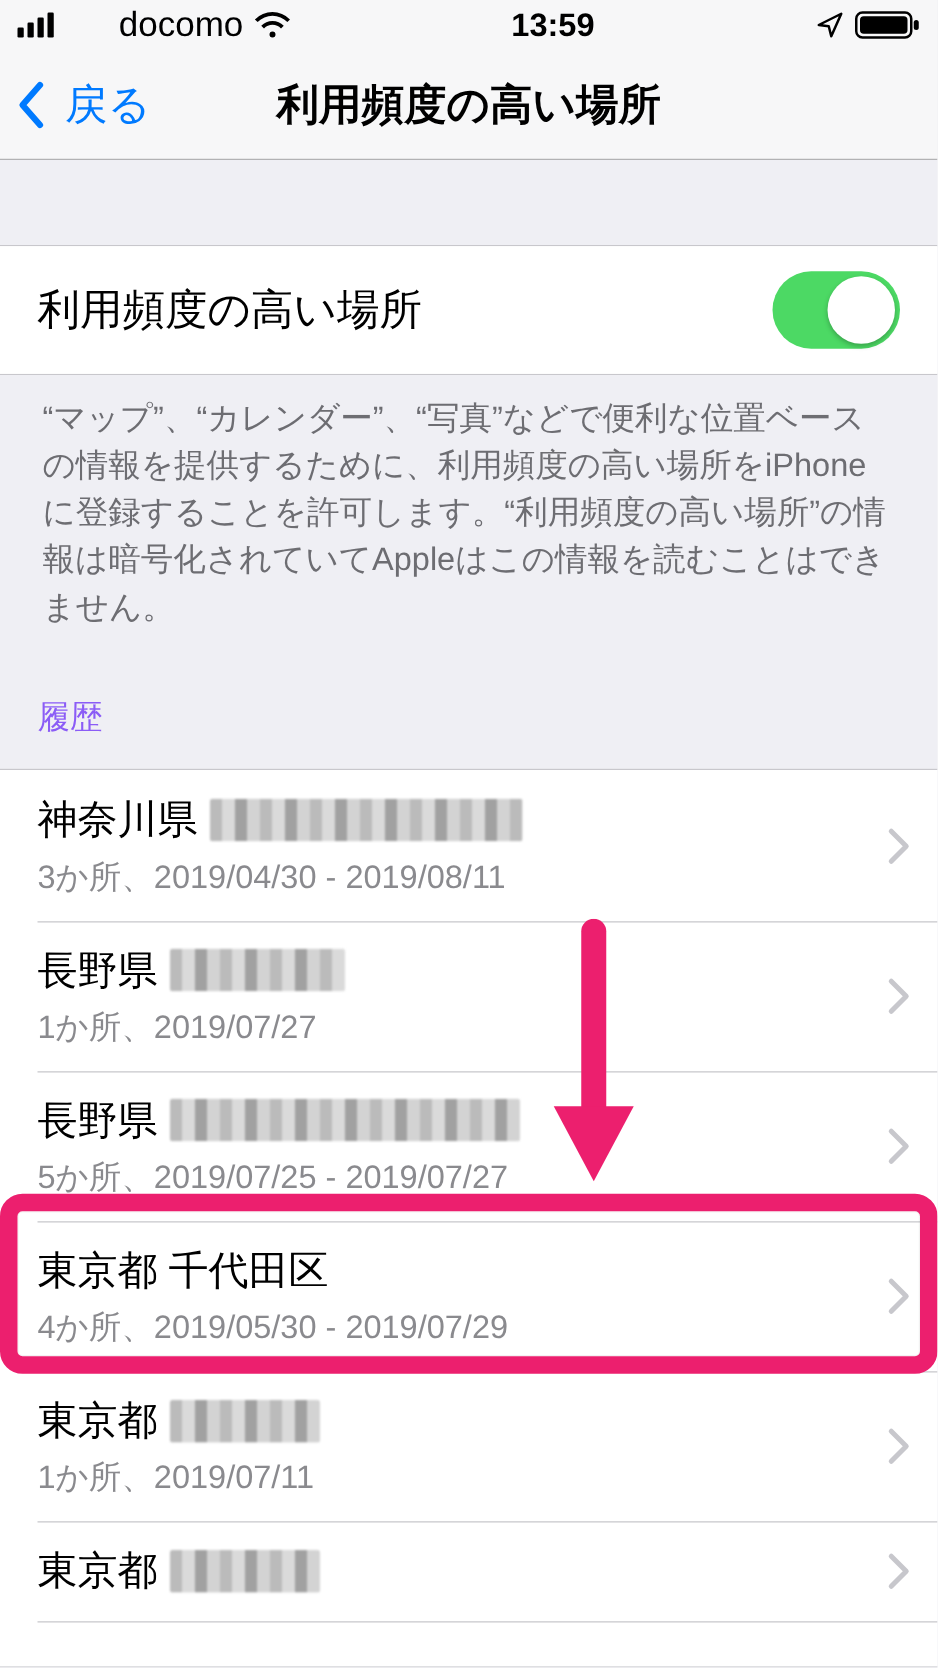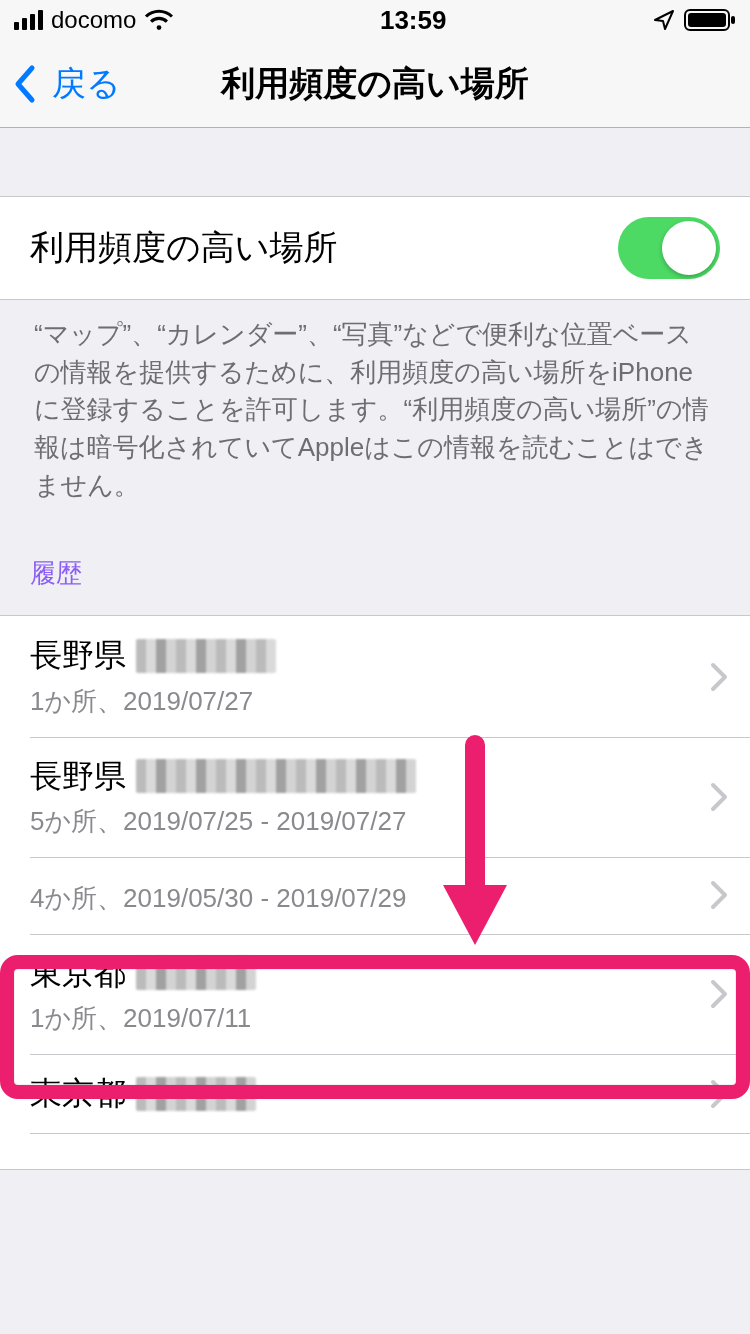--- a/index.html
+++ b/index.html
@@ -24,21 +24,21 @@
     font-weight: 600;
     background: #f7f7f8;
   }
   .status-left, .status-right { display: flex; align-items: center; gap: 8px; }
   .signal-bars { display: inline-flex; align-items: flex-end; gap: 3px; }
   .signal-bars span { width: 5px; background: #000; border-radius: 1px; display: inline-block; }
   .signal-bars span:nth-child(1){height:8px}
   .signal-bars span:nth-child(2){height:12px}
   .signal-bars span:nth-child(3){height:16px}
   .signal-bars span:nth-child(4){height:20px}
-  .carrier { font-size: 24px; font-weight: 400; }
+  .carrier { font-size: 28px; font-weight: 400; margin-left: 44px; }
   .wifi-icon svg, .loc-icon svg, .battery-icon svg { display:block; }
   .time { font-size: 26px; font-weight: 600; text-align: right; }
 
   
   .nav-bar {
     height: 88px;
     background: #f7f7f8;
     border-bottom: 1px solid #b2b2b4;
     display: flex;
     align-items: center;
@@ -221,20 +221,32 @@
   </div>
 </div>
 
 <div class="section-footer">“マップ”、“カレンダー”、“写真”などで便利な位置ベースの情報を提供するために、利用頻度の高い場所をiPhoneに登録することを許可します。“利用頻度の高い場所”の情報は暗号化されていてAppleはこの情報を読むことはできません。</div>
 
 <div class="section-header">履歴</div>
 
 <div class="cell-group" id="history-list">
     <div class="history-item">
       <div class="history-title">
+        <span>神奈川県</span>
+        <span class="redact" style="width: 250px;"></span>
+      </div>
+      <div class="history-sub">3か所、2019/04/30 - 2019/08/11</div>
+      <span class="chevron">
+        <svg width="18" height="30" viewBox="0 0 18 30">
+          <path d="M3 3l12 12L3 27" fill="none" stroke="#c7c7cc" stroke-width="4" stroke-linecap="round" stroke-linejoin="round"></path>
+        </svg>
+      </span>
+    </div>
+    <div class="history-item">
+      <div class="history-title">
         <span>長野県</span>
         <span class="redact" style="width: 140px;"></span>
       </div>
       <div class="history-sub">1か所、2019/07/27</div>
       <span class="chevron">
         <svg width="18" height="30" viewBox="0 0 18 30">
           <path d="M3 3l12 12L3 27" fill="none" stroke="#c7c7cc" stroke-width="4" stroke-linecap="round" stroke-linejoin="round"></path>
         </svg>
       </span>
     </div>
@@ -244,20 +256,23 @@
         <span class="redact" style="width: 280px;"></span>
       </div>
       <div class="history-sub">5か所、2019/07/25 - 2019/07/27</div>
       <span class="chevron">
         <svg width="18" height="30" viewBox="0 0 18 30">
           <path d="M3 3l12 12L3 27" fill="none" stroke="#c7c7cc" stroke-width="4" stroke-linecap="round" stroke-linejoin="round"></path>
         </svg>
       </span>
     </div>
     <div class="history-item">
+      <div class="history-title">
+        <span>東京都 千代田区</span>
+      </div>
       <div class="history-sub">4か所、2019/05/30 - 2019/07/29</div>
       <span class="chevron">
         <svg width="18" height="30" viewBox="0 0 18 30">
           <path d="M3 3l12 12L3 27" fill="none" stroke="#c7c7cc" stroke-width="4" stroke-linecap="round" stroke-linejoin="round"></path>
         </svg>
       </span>
     </div>
     <div class="history-item">
       <div class="history-title">
         <span>東京都</span>

